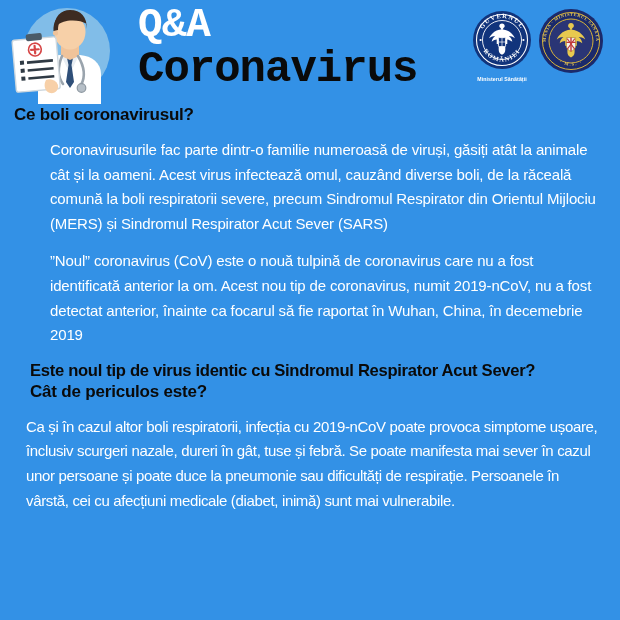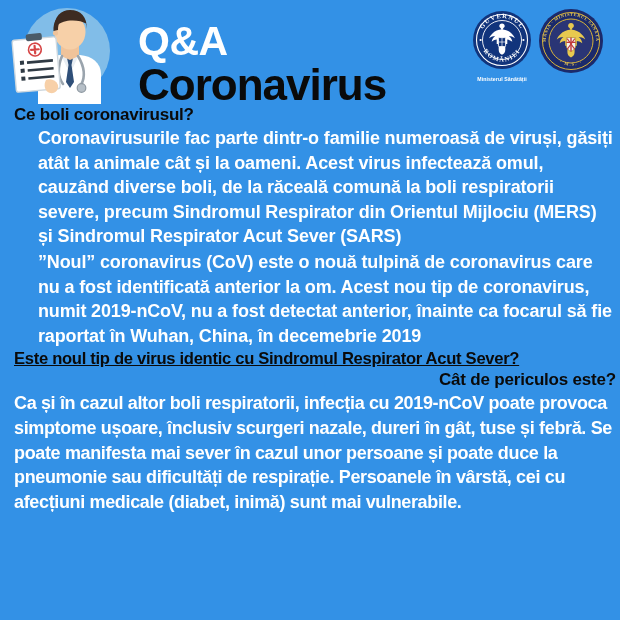--- a/index.html
+++ b/index.html
@@ -35,22 +35,23 @@
     left: 4px;
     top: 2px;
     width: 122px;
     height: 102px;
   }
 
   
   .titles {
     position: absolute;
     left: 138px;
-    top: 20px;
+    top: 4px;
     width: 320px;
+    font-family: Liberation Mono, monospace;
   }
   .title-qa {
     font-size: 41px;
     font-weight: bold;
     color: #ffffff;
     line-height: 42px;
     letter-spacing: -0.5px;
     margin: 0;
     padding: 0;
   }
@@ -105,32 +106,31 @@
     color: #0a0a0a;
     font-weight: bold;
     font-size: 17px;
     line-height: 21px;
     margin: 0;
     padding: 0 4px 0 14px;
     letter-spacing: -0.2px;
   }
   .q-heading.wide {
     font-size: 16.6px;
-    padding-left: 14px;
+    padding-left: 30px;
     letter-spacing: -0.3px;
     white-space: nowrap;
-    text-decoration: underline;
-  }
-  .q-heading.indent { padding-left: 30px; text-align: right; }
+  }
+  .q-heading.indent { padding-left: 30px; }
   .a-text {
     color: #ffffff;
-    font-weight: bold;
-    font-size: 18px;
+    font-weight: normal;
+    font-size: 15px;
     line-height: 24.6px;
-    margin: 0;
+    margin: 12px;
     padding: 1px 4px 0 38px;
     letter-spacing: -0.15px;
   }
   .a-text.tight { letter-spacing: -0.35px; padding-left: 14px; }
 </style>
 </head>
 <body>
 
 <div id="poster">
 

